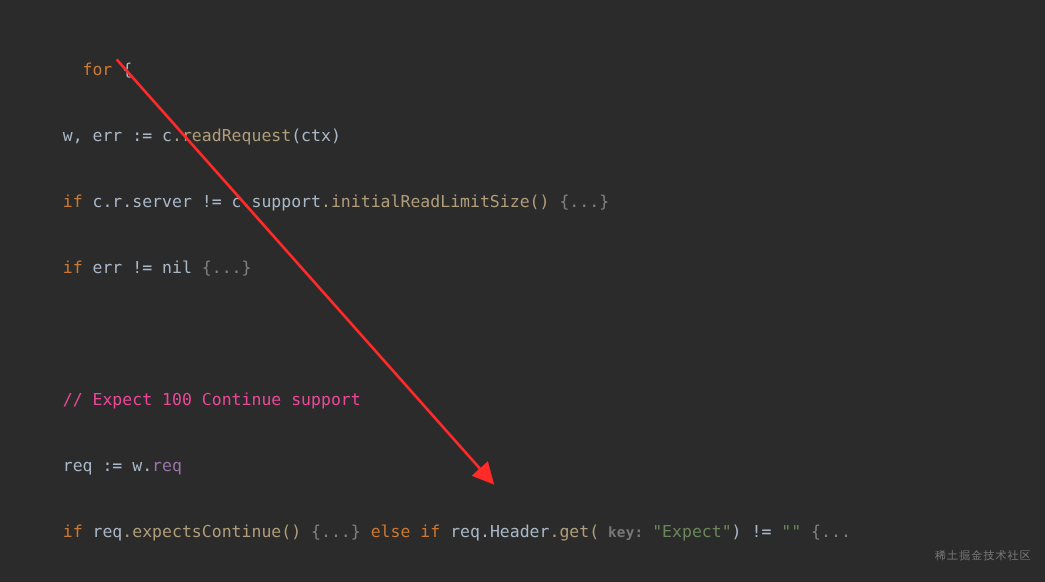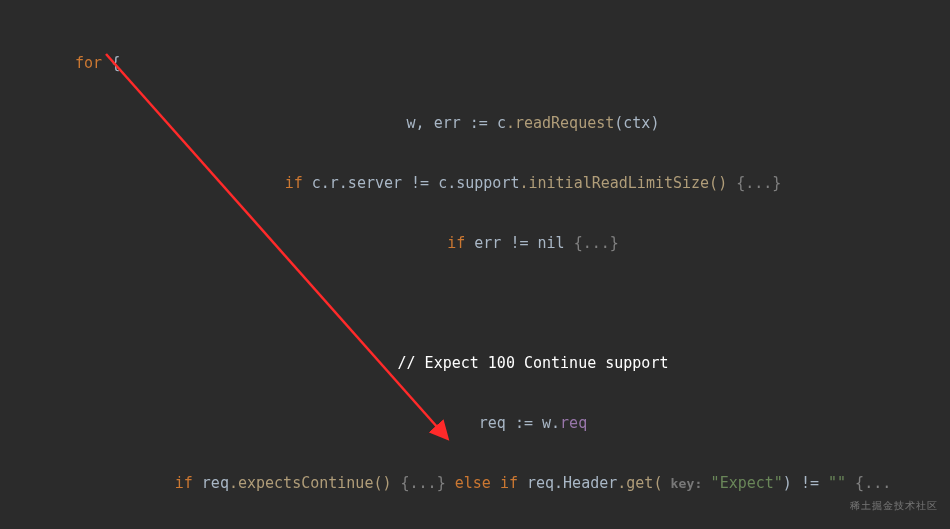--- a/index.html
+++ b/index.html
@@ -17,26 +17,26 @@
   .code-area {
     padding: 18px 0 0 0;
     white-space: pre;
     position: relative;
   }
   .line {
     display: block;
     padding-left: 48px;
   }
   .i1 { padding-left: 75px; }
-  .i2 { padding-left: 116px; text-align: center; }
+  .i2 { padding-left: 57px; }
 
   .kw   { color: #cc7832; }   
   .id   { color: #a9b7c6; }   
   .fn2  { color: #b09d79; }   
-  .cmt  { color: #ffffff; }   
+  .cmt  { color: #ec4899; }   
   .fold { color: #808080; }   
   .str  { color: #6a8759; }   
   .hint { color: #787878; font-size: 13px; letter-spacing: 0.2px; font-weight: bold; } 
   .brace{ color: #a9b7c6; }
   .field{ color: #9876aa; }   
 
   .watermark {
     position: absolute;
     right: 12px;
     bottom: 8px;

